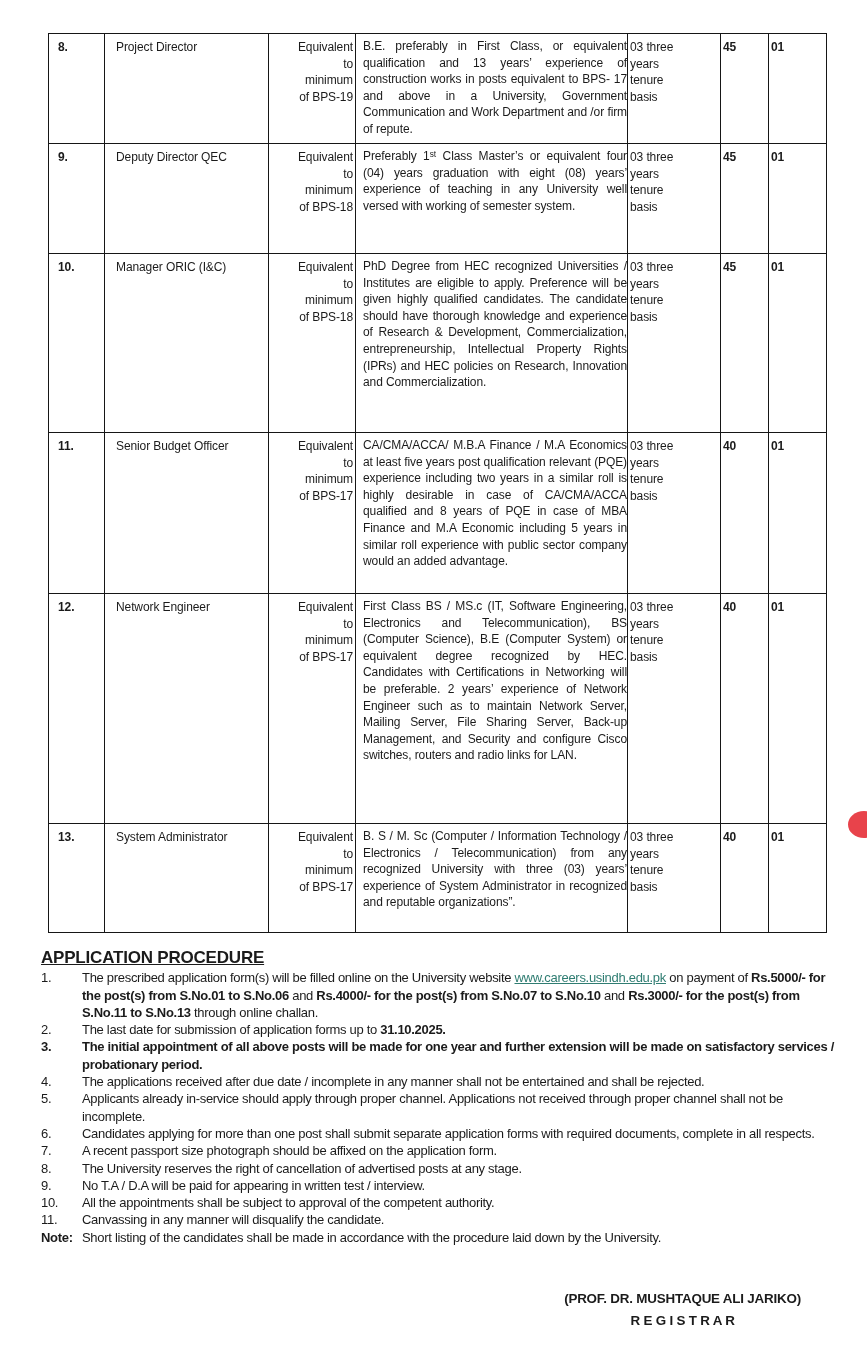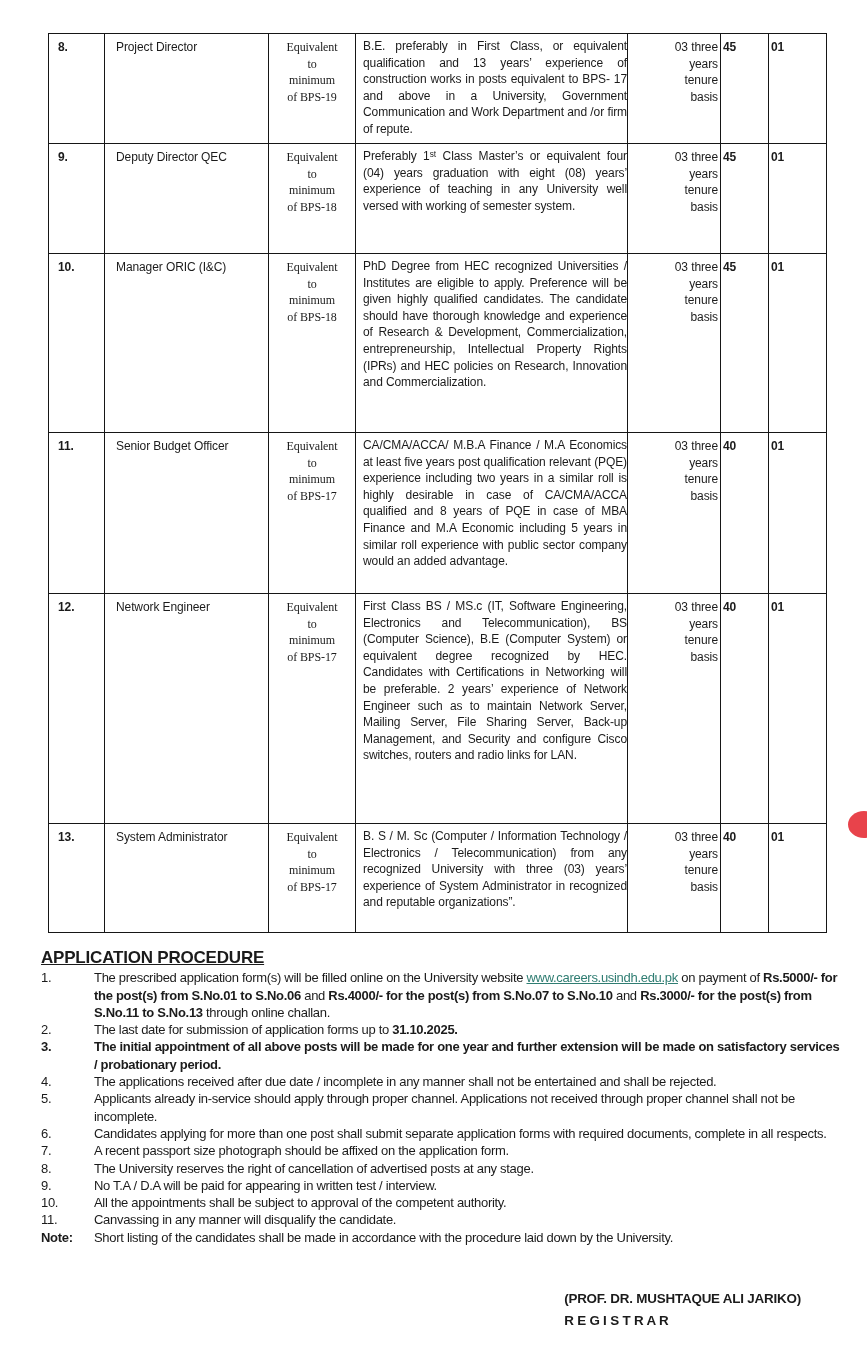--- a/index.html
+++ b/index.html
@@ -9,39 +9,39 @@
     position:relative; width:867px; height:1371px; background:#ffffff;
     overflow:hidden;
   }
   
   table.jobs { border-collapse:collapse; table-layout:fixed;
     margin:33px 0 0 48px; width:778px; }
   table.jobs td { border:1.5px solid #161616; vertical-align:top;
     font-size:12px; line-height:16.6px; letter-spacing:-0.1px; }
   td.sno  { font-weight:bold; padding:5px 2px 2px 9px; }
   td.post { padding:5px 4px 14px 11px; }
-  td.bps  { text-align:center; padding:5px 2px; white-space:pre-line; line-height:19px;font-family:Liberation Serif, serif; }
+  td.bps  { text-align:right; padding:5px 2px; white-space:pre-line; line-height:19px; }
   td.qual { text-align:justify; padding:4px 0 3px 7px; letter-spacing:-0.25px; }
-  td.tenure { text-align:right; padding:5px 2px; white-space:pre-line; line-height:19px; }
+  td.tenure { text-align:left; padding:5px 2px; white-space:pre-line; line-height:19px; }
   td.age, td.posts { text-align:left; font-weight:bold; padding:5px 2px; }
   tr.r0,tr.r1 { height:110px; } tr.r2 { height:179px; } tr.r3 { height:161px; }
   tr.r4 { height:230px; } tr.r5 { height:109px; }
   
   .proc { margin:16px 0 0 41px; width:800px; font-size:13px;
     line-height:17.3px; letter-spacing:-0.3px; }
   .proc-title { font-weight:bold; text-decoration:underline; font-size:17px;
     margin-bottom:3px; letter-spacing:-0.2px; }
   .pi { display:flex; }
   .pi .num { width:41px; flex:0 0 41px; }
-  .pi .txt { flex:1;margin-left:12px; }
+  .pi .txt { flex:1; }
   .bold { font-weight:bold; }
   b { font-weight:bold; }
   a.link { color:var(--link-color,#2f7d72); text-decoration:underline; cursor:pointer; }
   
-  .signature { margin:42px 66px 0 auto; width:max-content; text-align:left;
+  .signature { margin:42px 66px 0 auto; width:max-content; text-align:center;
     font-weight:bold; font-size:13.4px; line-height:22px; letter-spacing:-0.2px; }
   
   .red-dot { position:absolute; top:811px; right:-13px; width:32px; height:27px;
     border-radius:50%; background:var(--marker-red,#e8434b); }
 </style>
 </head>
 <body>
 
 <div class="page">
 

